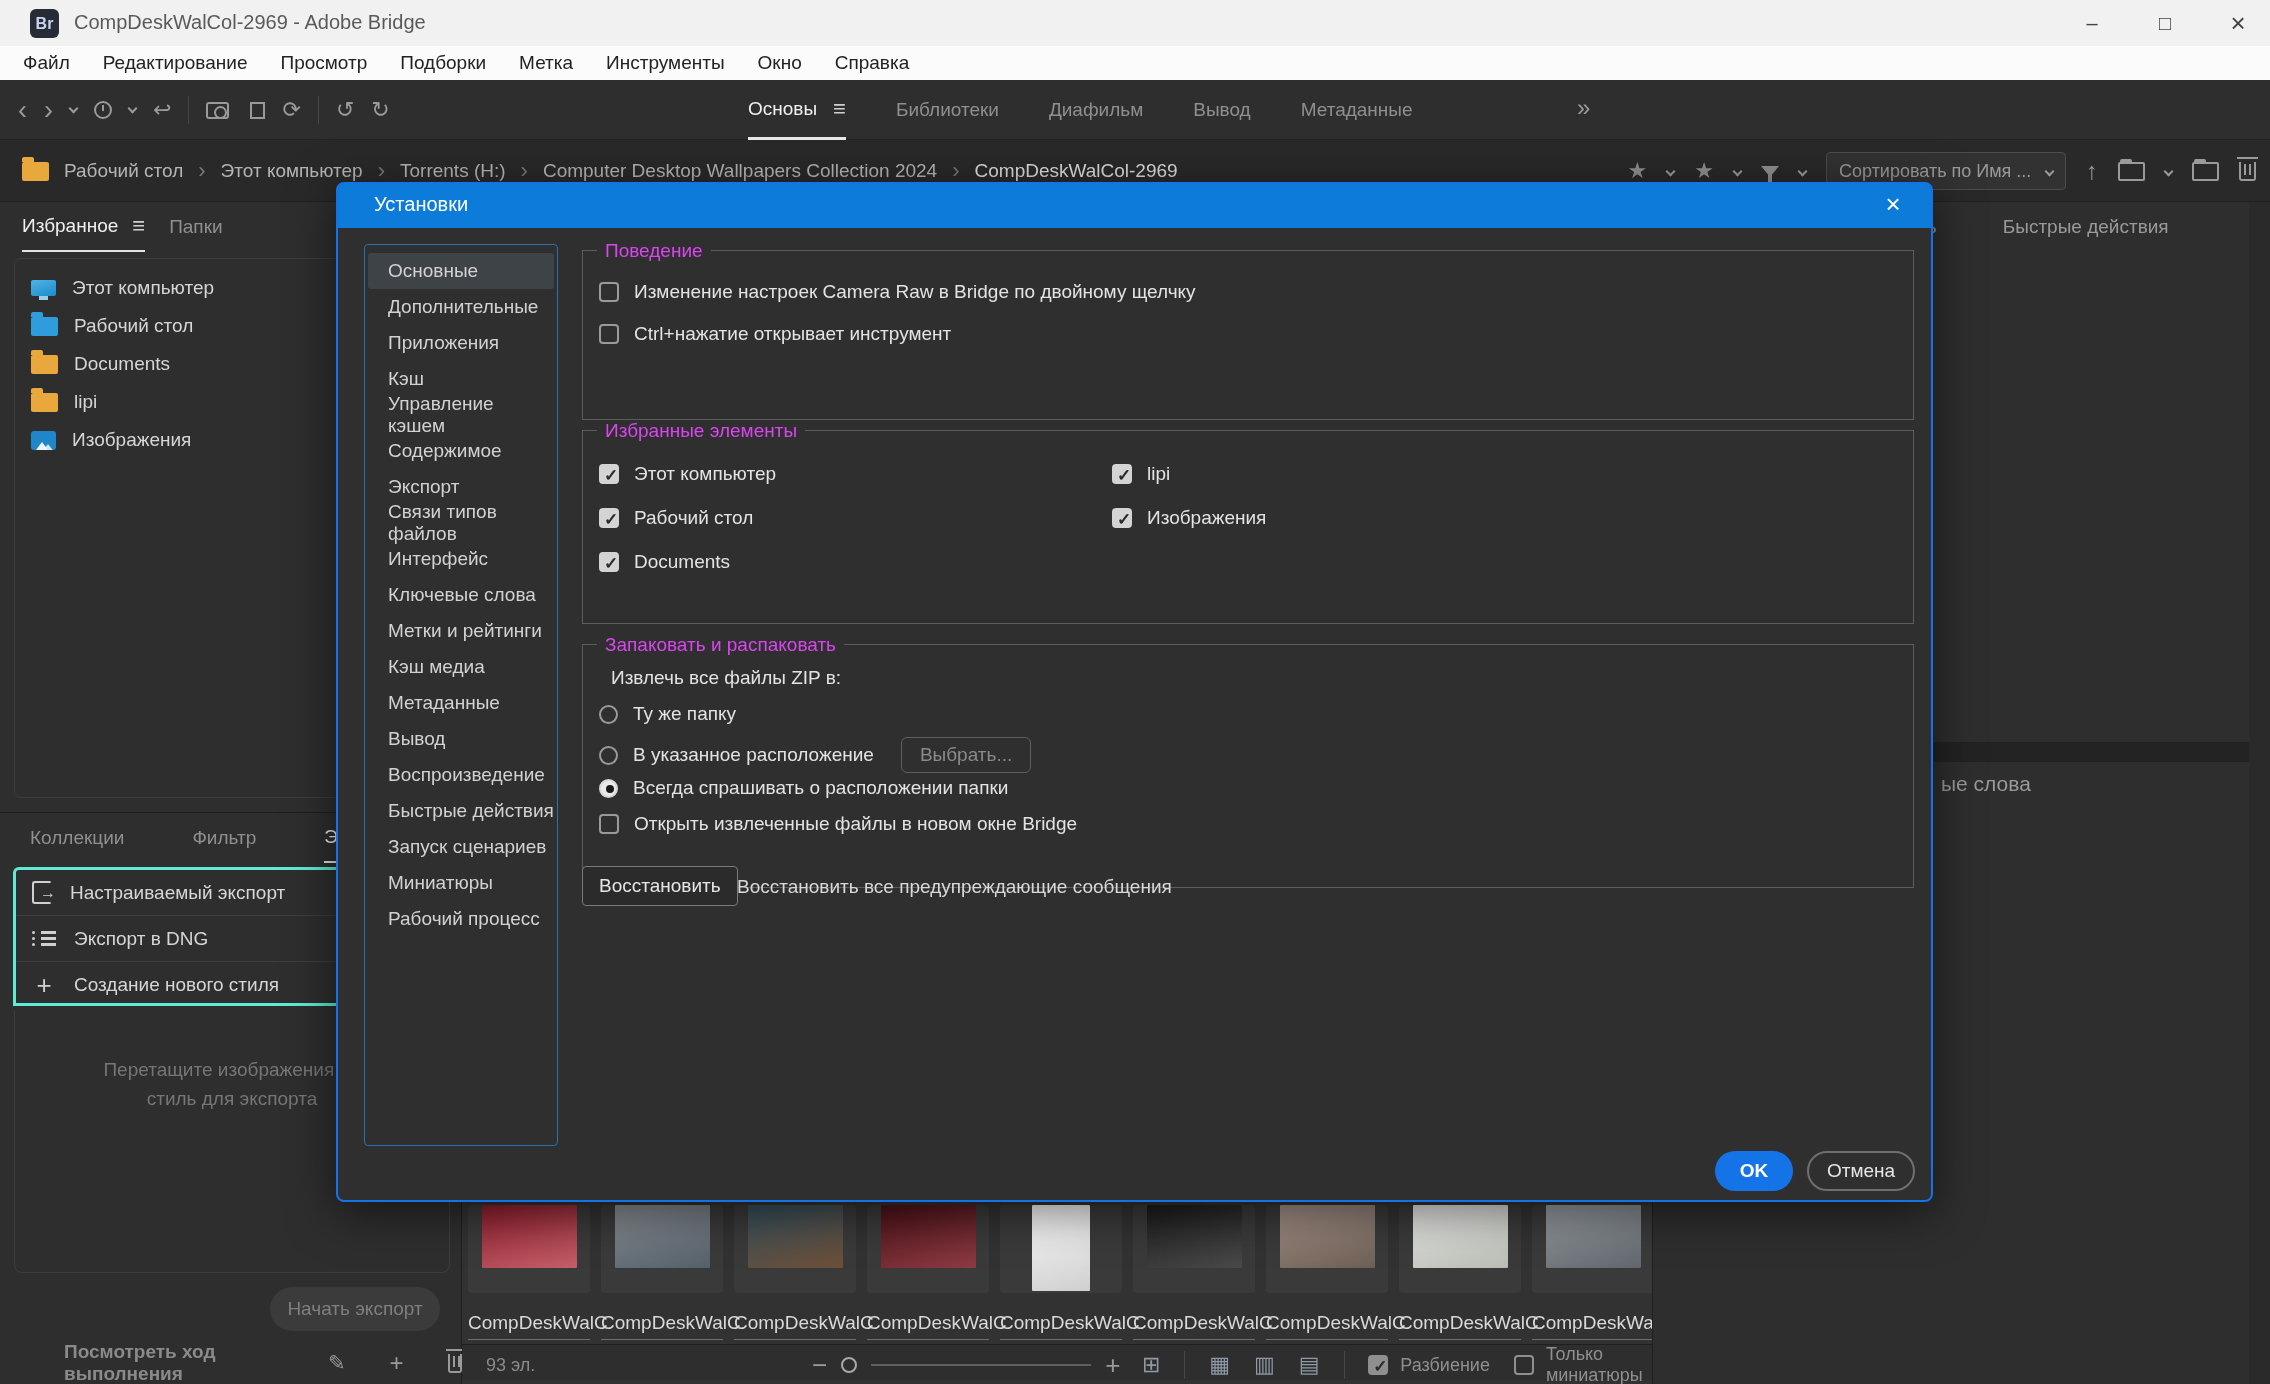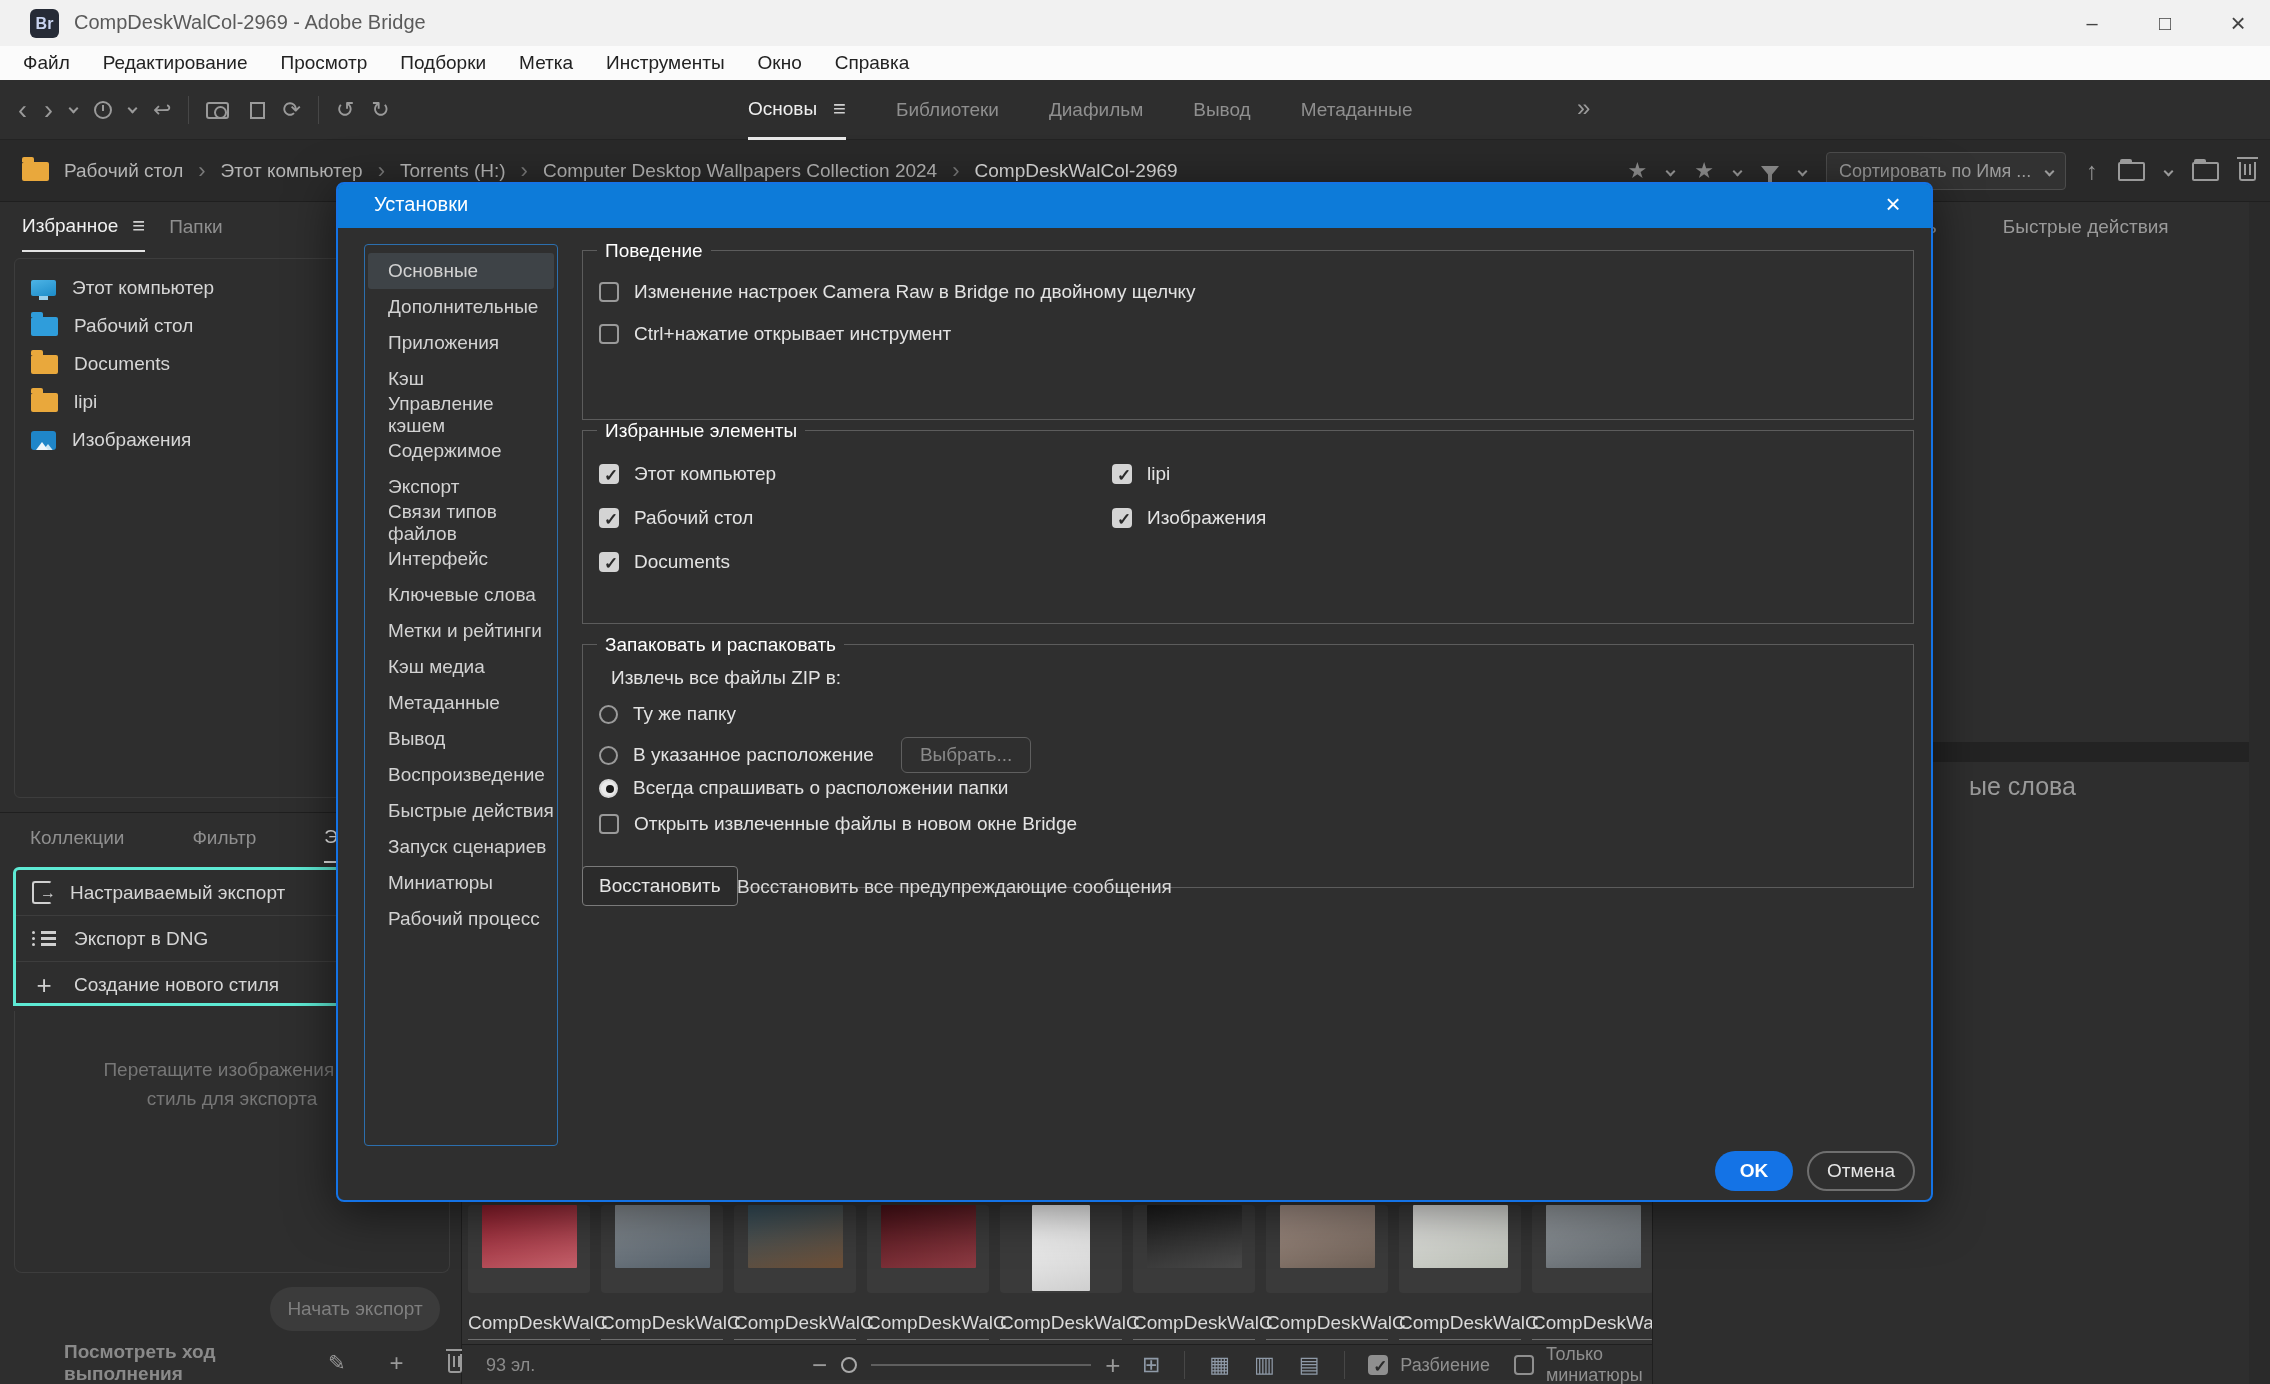--- a/index.html
+++ b/index.html
@@ -121,34 +121,34 @@
   .cb.checked::after { content:"✓"; position:absolute; left:3px; top:-1px; font-size:17px; font-weight:bold; color:#2a2a2a; }
   .cb.gray.checked { background:#8f8f8f; border-color:#8f8f8f; }
   .cb.gray.checked::after { color:#2b2b2b; }
   .cb.gray { border-color:#8f8f8f; }
 
   
   .right-panel { left:1652px; top:202px; width:618px; height:1182px; background:#2e2e2e; border-left:1px solid #1f1f1f; }
   .rp-tabs { left:0; top:0; width:618px; height:50px; display:flex; align-items:center; gap:66px; padding-left:255px; }
   .rp-tab { font-size:19px; color:#9a9a9a; }
   .rp-divider { left:0; top:540px; width:618px; height:20px; background:#232323; }
-  .rp-keywords { left:288px; top:570px; font-size:25px; color:#9a9a9a;margin-left:28px; }
+  .rp-keywords { left:288px; top:570px; font-size:21px; color:#9a9a9a; }
   .rp-edge { left:596px; top:0; width:22px; height:1182px; background:#2a2a2a; }
 
   
   .dialog { left:336px; top:182px; width:1597px; height:1020px; background:#2f2f2f; border:2px solid #1473e6; border-radius:8px;
             box-shadow:0 10px 48px rgba(0,0,0,.55); z-index:50; }
   .dlg-header { left:0; top:0; width:1593px; height:44px; background:#0d7bd9; border-radius:5px 5px 0 0; }
   .dlg-title { left:36px; top:9px; font-size:20px; color:#fff; }
   .dlg-close { right:20px; top:5px; font-size:26px; color:#fff; width:36px; text-align:center; }
   .dlg-nav { left:26px; top:60px; width:194px; height:902px; border:1px solid #2c6fae; border-radius:4px; padding-top:8px; }
   .nav-item { height:36px; display:flex; align-items:center; padding-left:20px; font-size:19px; color:#d2d2d2; margin:0 3px; }
   .nav-item.sel { background:#3e4347; border-radius:3px; }
   .group { position:absolute; left:244px; width:1332px; border:1px solid #5c5c5c; }
-  .legend { position:absolute; left:14px; top:-11px; background:#2f2f2f; padding:0 8px; font-size:19px; color:#ffffff; }
+  .legend { position:absolute; left:14px; top:-11px; background:#2f2f2f; padding:0 8px; font-size:19px; color:#d946ef; }
   .row { position:absolute; display:flex; align-items:center; gap:15px; }
   .row .lbl { font-size:19px; color:#e3e3e3; white-space:nowrap; }
   .radio { width:19px; height:19px; border:2px solid #9a9a9a; border-radius:50%; position:relative; flex:none; }
   .radio.sel { background:#eaeaea; border-color:#d9d9d9; }
   .radio.sel::after { content:""; position:absolute; left:4.5px; top:4.5px; width:8px; height:8px; background:#1a1a1a; border-radius:50%; }
   .num-input { width:66px; height:34px; background:#262626; border:1px solid #6a6a6a; border-radius:6px; color:#f0f0f0;
                font-size:19px; padding-left:12px; font-family:inherit; outline:none; }
   .choose-btn { height:36px; border:1px solid #5f5f5f; border-radius:6px; background:transparent; color:#8a8a8a;
                 font-size:19px; padding:0 18px; display:flex; align-items:center; }
   .reset-btn { left:244px; top:682px; height:40px; padding:0 16px; background:#2b2b2b; border:1px solid #7a7a7a; border-radius:4px;

